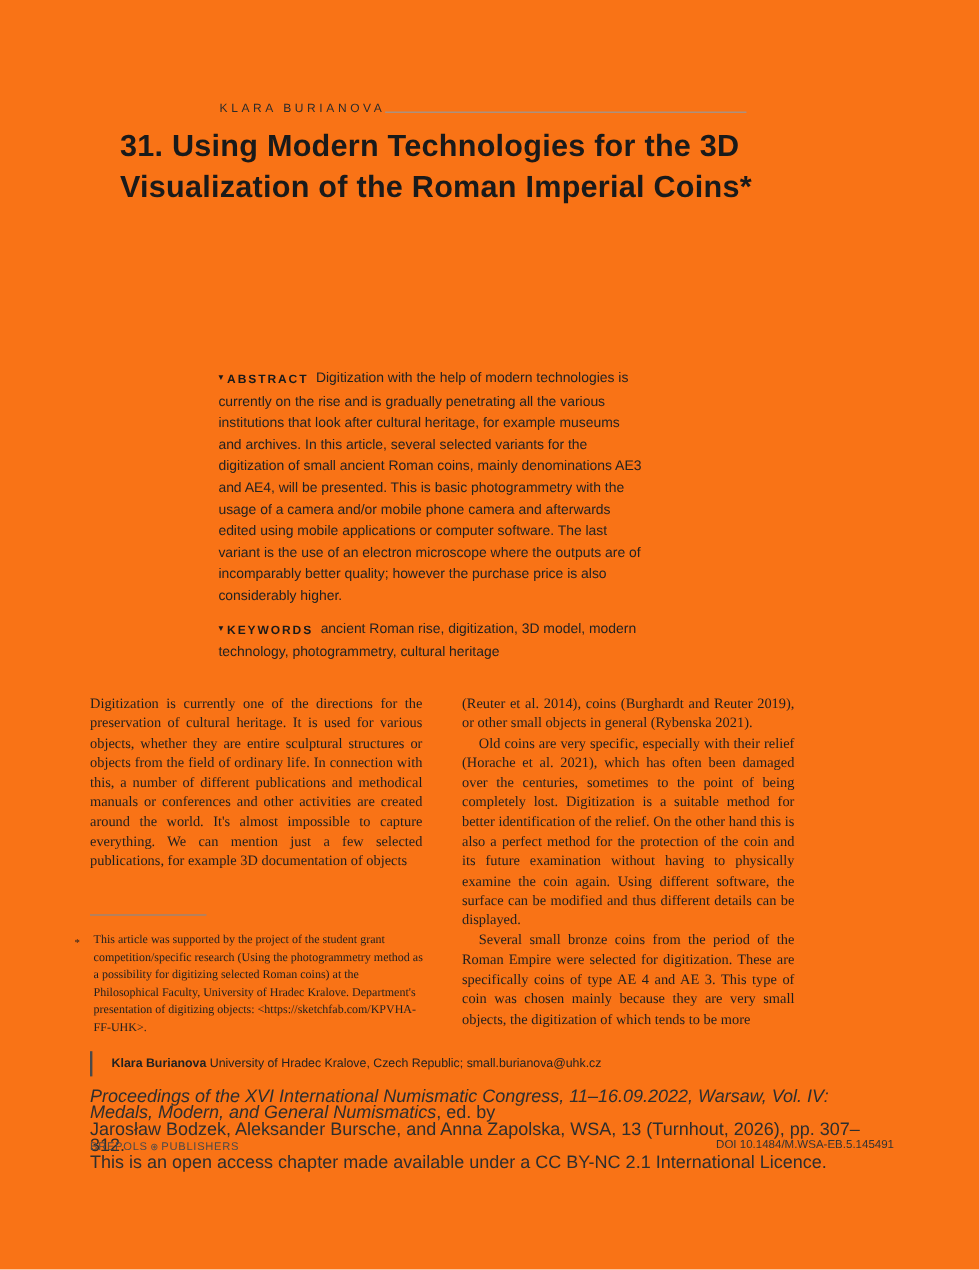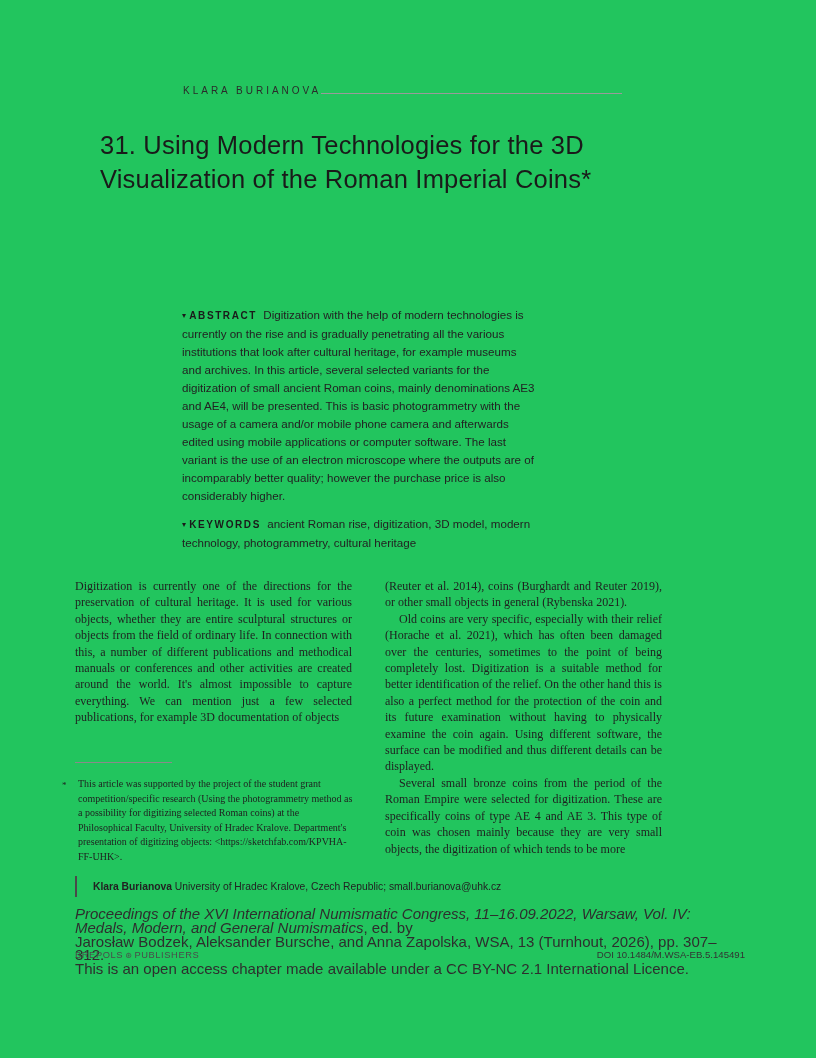--- a/index.html
+++ b/index.html
@@ -1,21 +1,21 @@
 <!DOCTYPE html>
 <html><head>
 <meta charset="utf-8">
 <style>
   * { margin: 0; padding: 0; box-sizing: border-box; }
   html, body { background: #ffffff; }
   .page {
     position: relative;
     width: 816px;
     height: 1058px;
-    background: #22c55e;
+    background: #f97316;
     font-family: "Liberation Serif", serif;
     color: #1f1f1f;
     overflow: hidden;
   }
   
   .running-head {
     position: absolute;
     left: 183px;
     top: 85px;
     font-family: "Liberation Sans", sans-serif;
@@ -28,24 +28,24 @@
     left: 321px;
     top: 93px;
     width: 301px;
     height: 1px;
     background: #9a9a9a;
   }
   
   .title {
     position: absolute;
     left: 100px;
-    top: 128px;
+    top: 105px;
     width: 545px;
     font-family: "Liberation Sans", sans-serif;
-    font-weight: 400;
+    font-weight: 700;
     font-size: 25.5px;
     line-height: 34px;
     letter-spacing: 0.2px;
     color: #1a1a1a;
   }
   
   .abstract-block {
     position: absolute;
     left: 182px;
     top: 306px;

